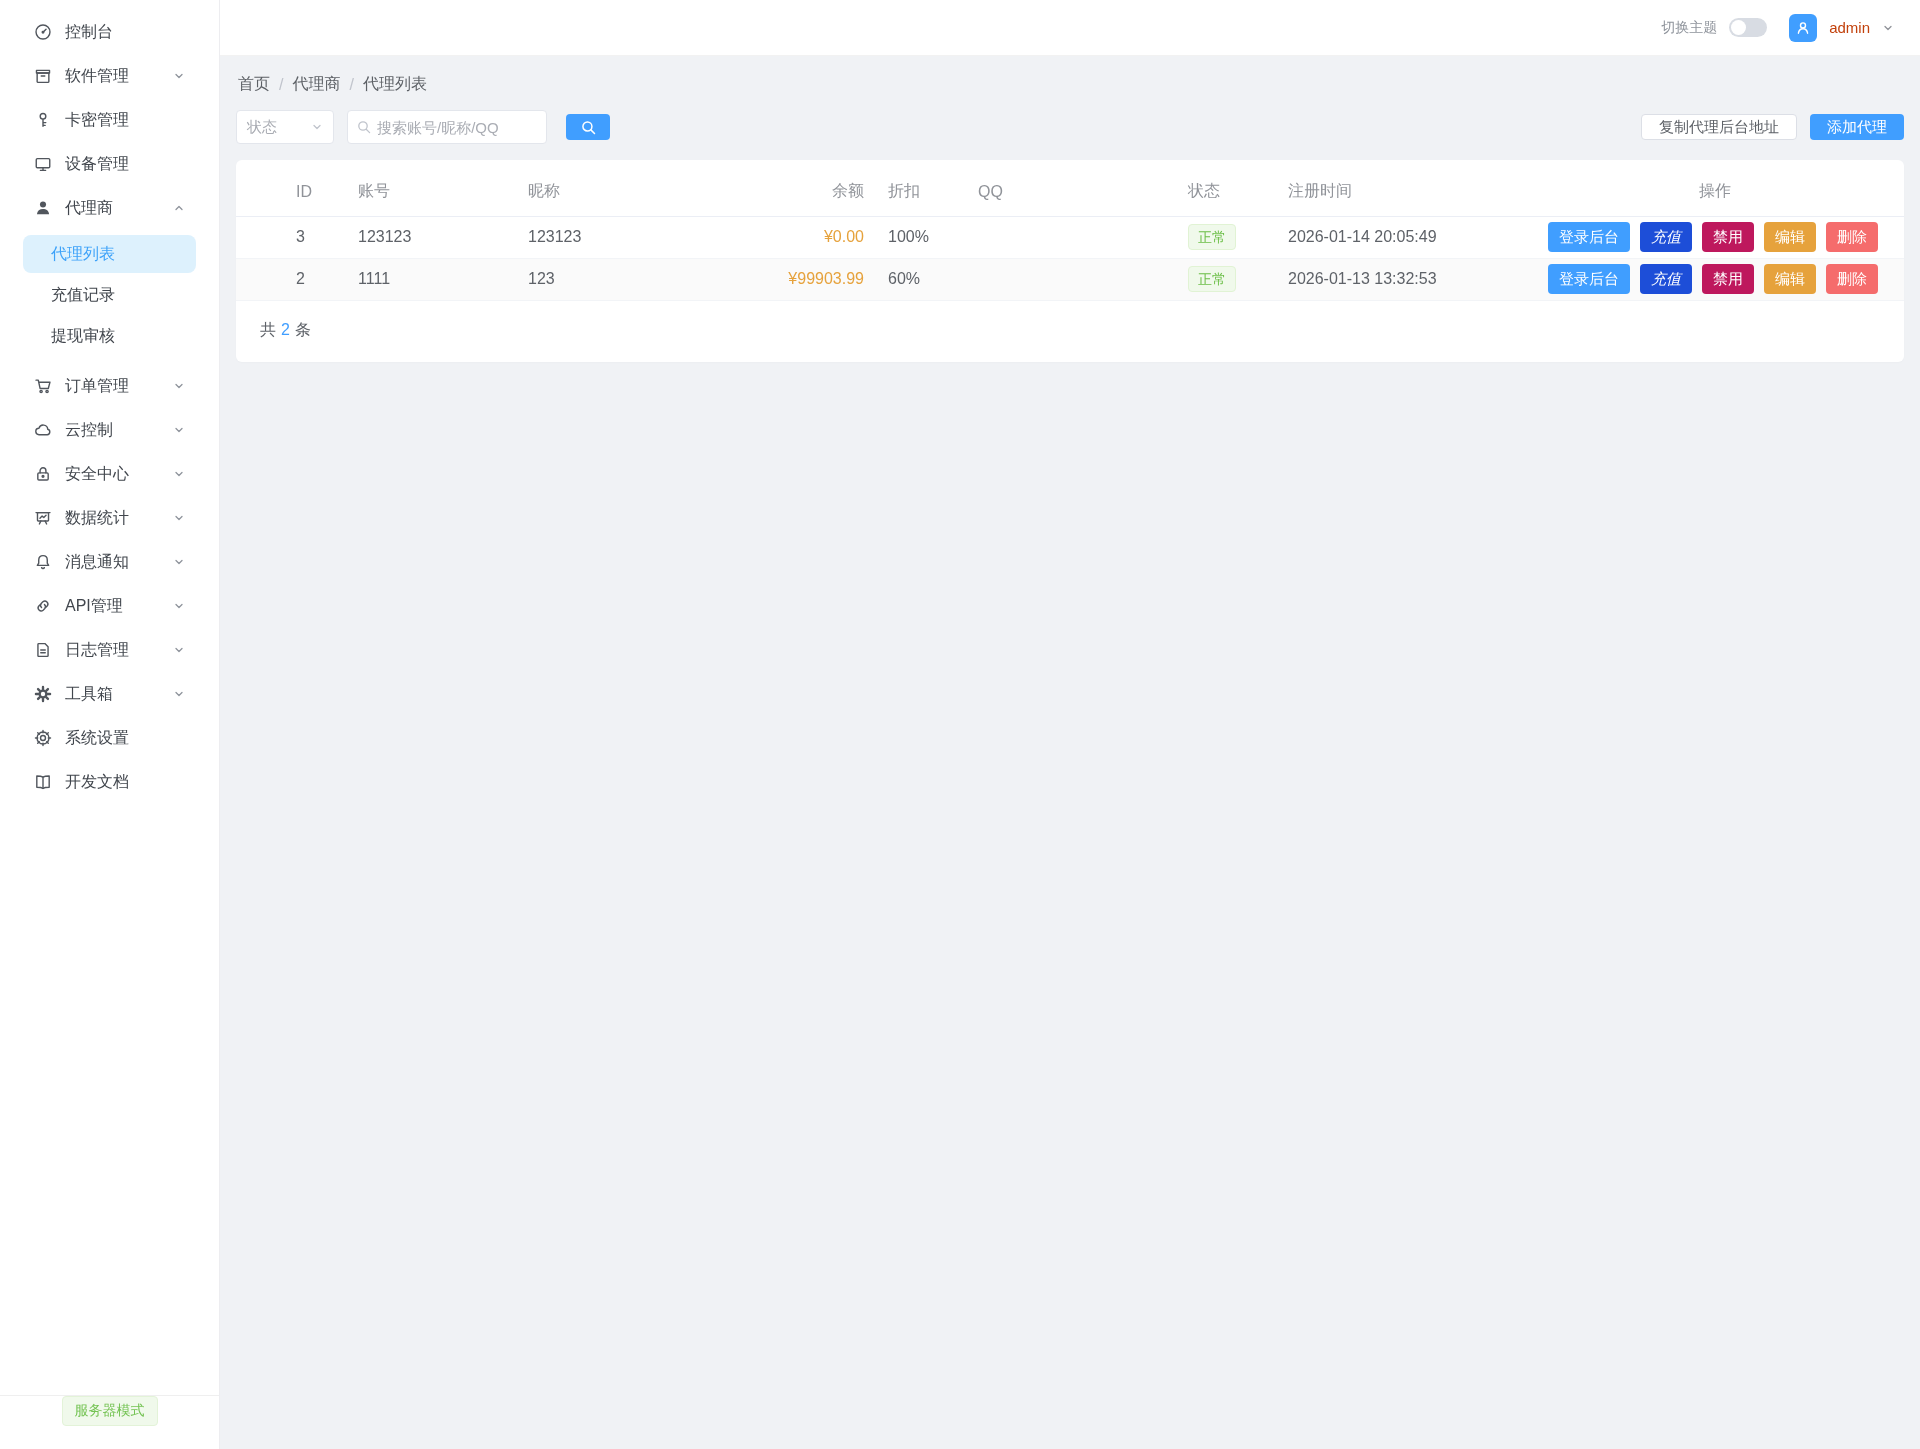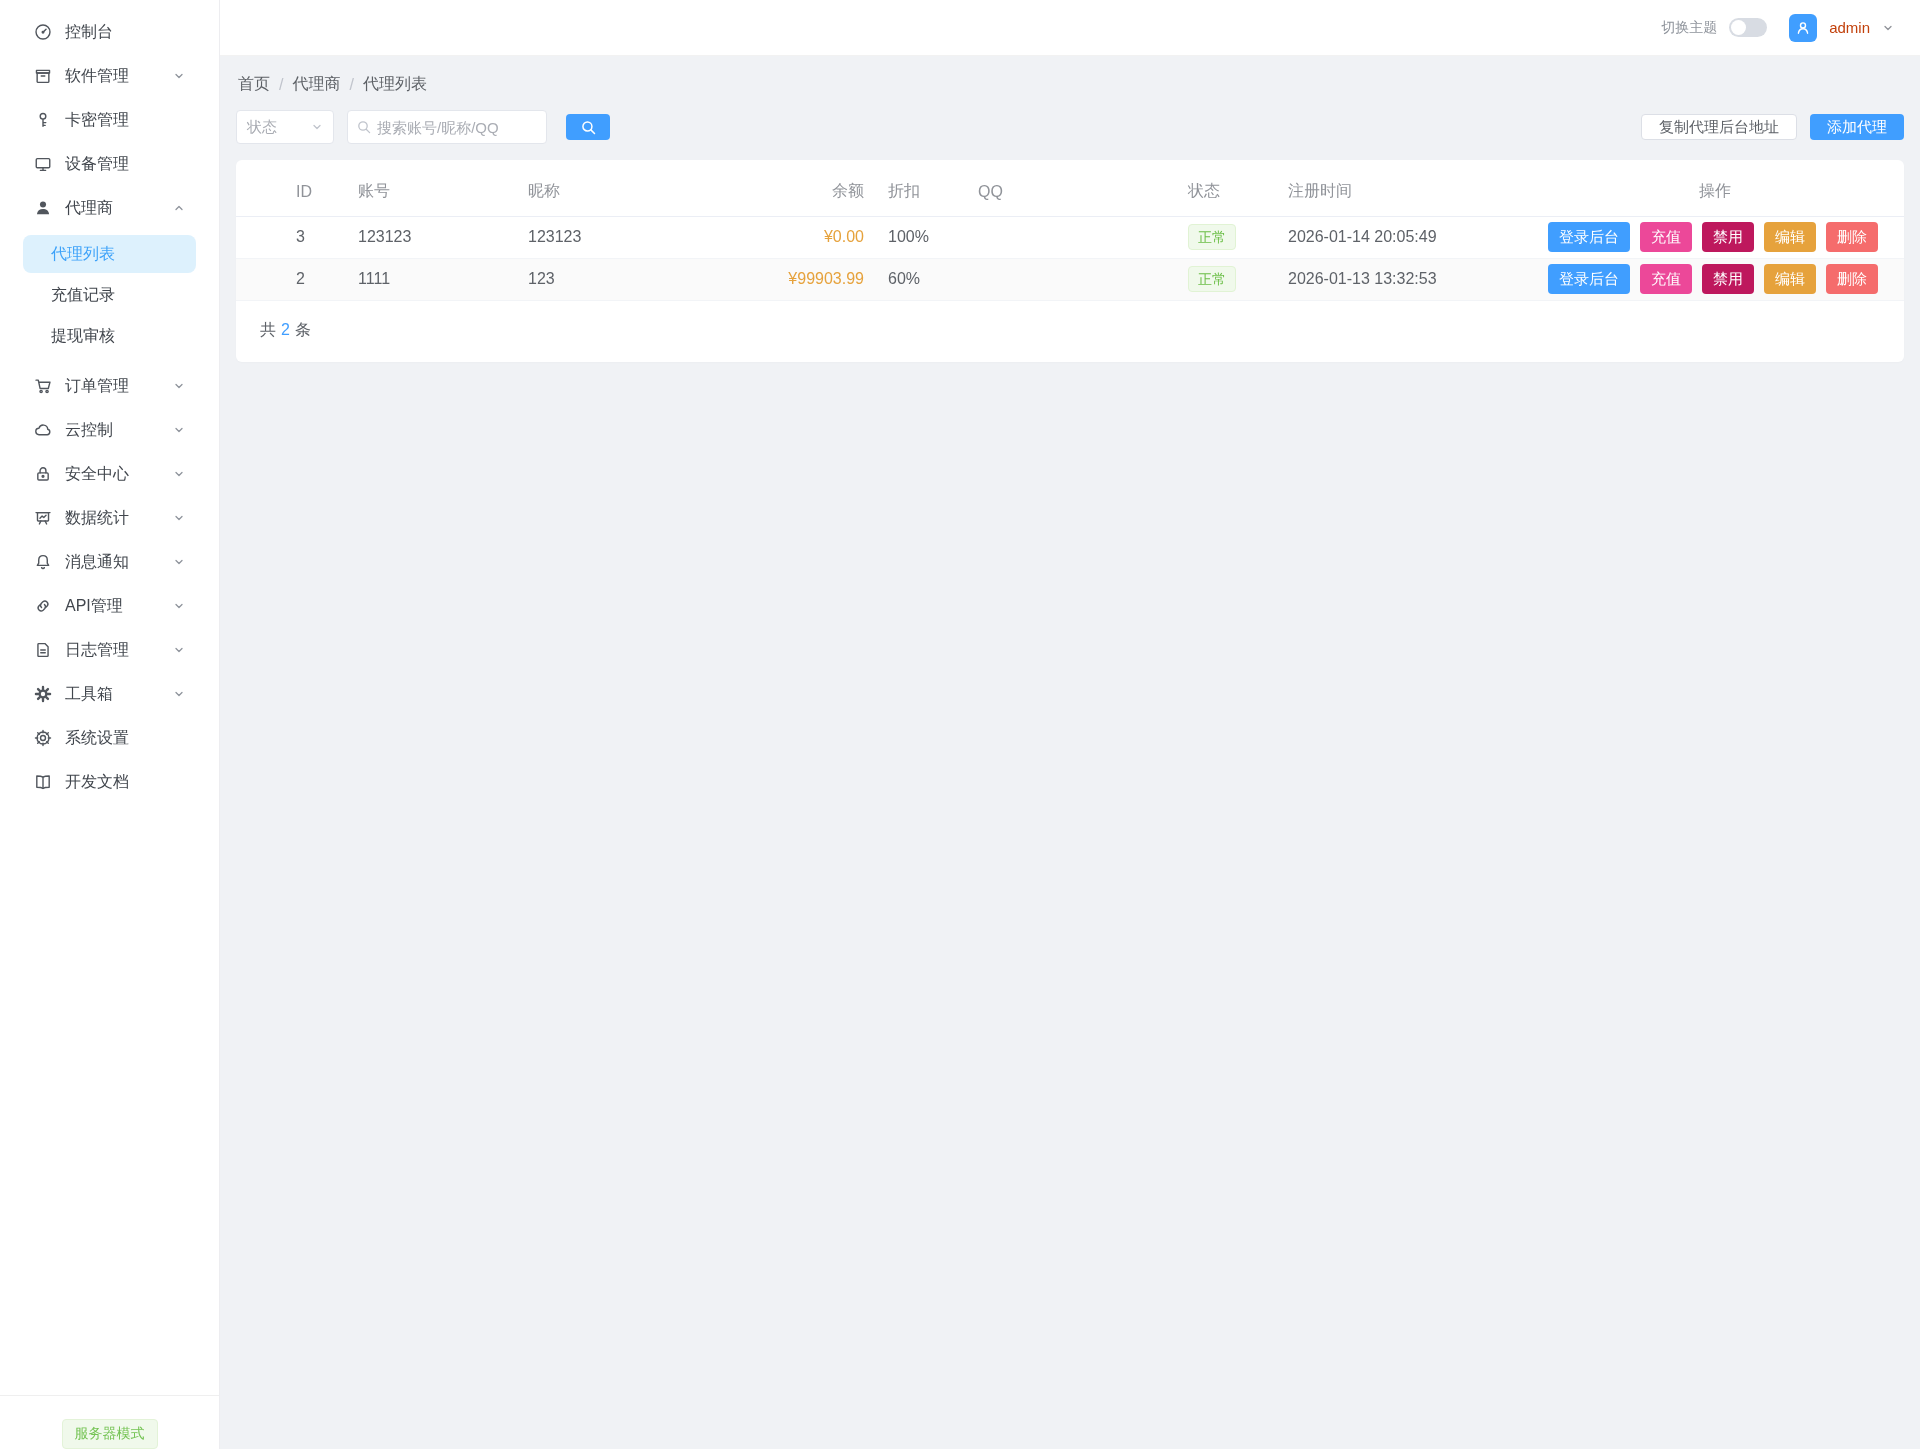--- a/index.html
+++ b/index.html
@@ -29,21 +29,21 @@
   .nav-item .chev { margin-left:auto; }
   .sub-list { padding:2px 0 6px; }
   .sub-item {
     height:38px; margin:3px 23px; border-radius:8px;
     display:flex; align-items:center; padding-left:28px;
     font-size:16px; color:#41464d; cursor:pointer;
   }
   .sub-item.active { background:#ddf1fd; color:#3da2f9; }
   .side-footer {
     flex:none; height:54px; border-top:1px solid #efefef;
-    display:flex; align-items:flex-end; justify-content:center;
+    display:flex; align-items:flex-start; justify-content:center;
   }
   .mode-badge {
     background:#f0f9eb; color:#74c353; border:1px solid #e3f3d8;
     border-radius:4px; padding:5px 12px; font-size:14px;
   }
 
   
   header {
     position:fixed; left:220px; right:0; top:0; height:56px;
     background:#fff; border-bottom:1px solid #f2f2f2;
@@ -110,21 +110,21 @@
   td.balance { color:#e6a23c; }
   .tag-success {
     display:inline-block; background:#f0f9eb; border:1px solid #e1f3d4;
     color:#6cbf48; font-size:14px; line-height:1; padding:5px 9px; border-radius:4px;
   }
   .btnx {
     height:30px; border:none; border-radius:4px; color:#fff; font-size:15px;
     padding:0 11px; margin-left:10px; cursor:pointer; font-family:"Liberation Sans", sans-serif;
   }
   .b-primary { background:#409eff; }
-  .b-success { background:#ec4899; }
+  .b-success { background:#1d4ed8;font-style:italic; }
   .b-info    { background:#be185d; }
   .b-warning { background:#e6a23c; }
   .b-danger  { background:#f56c6c; }
   .total { padding:19px 0 21px 24px; font-size:16px; color:#5e6268; }
   .total .num { color:#409eff; margin:0 5px; }
 </style>
 </head>
 <body>
 
 <aside>

